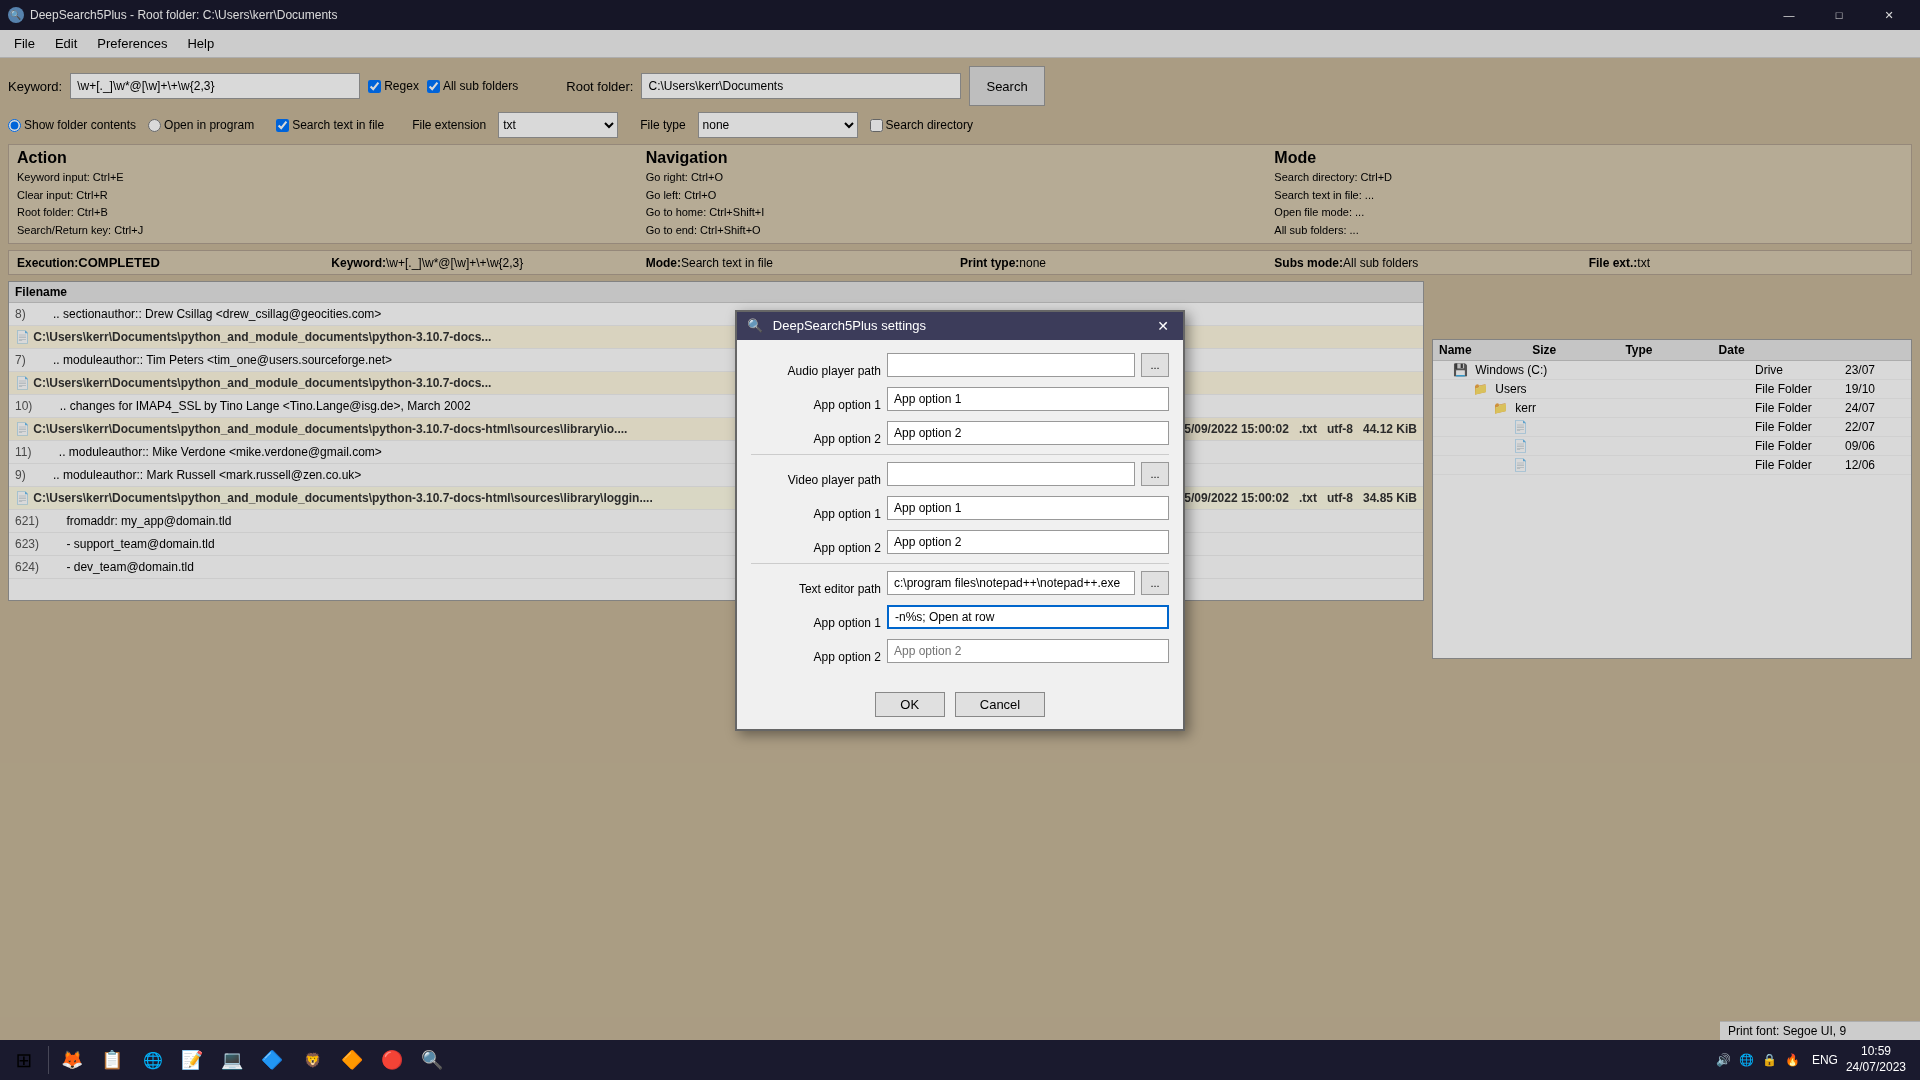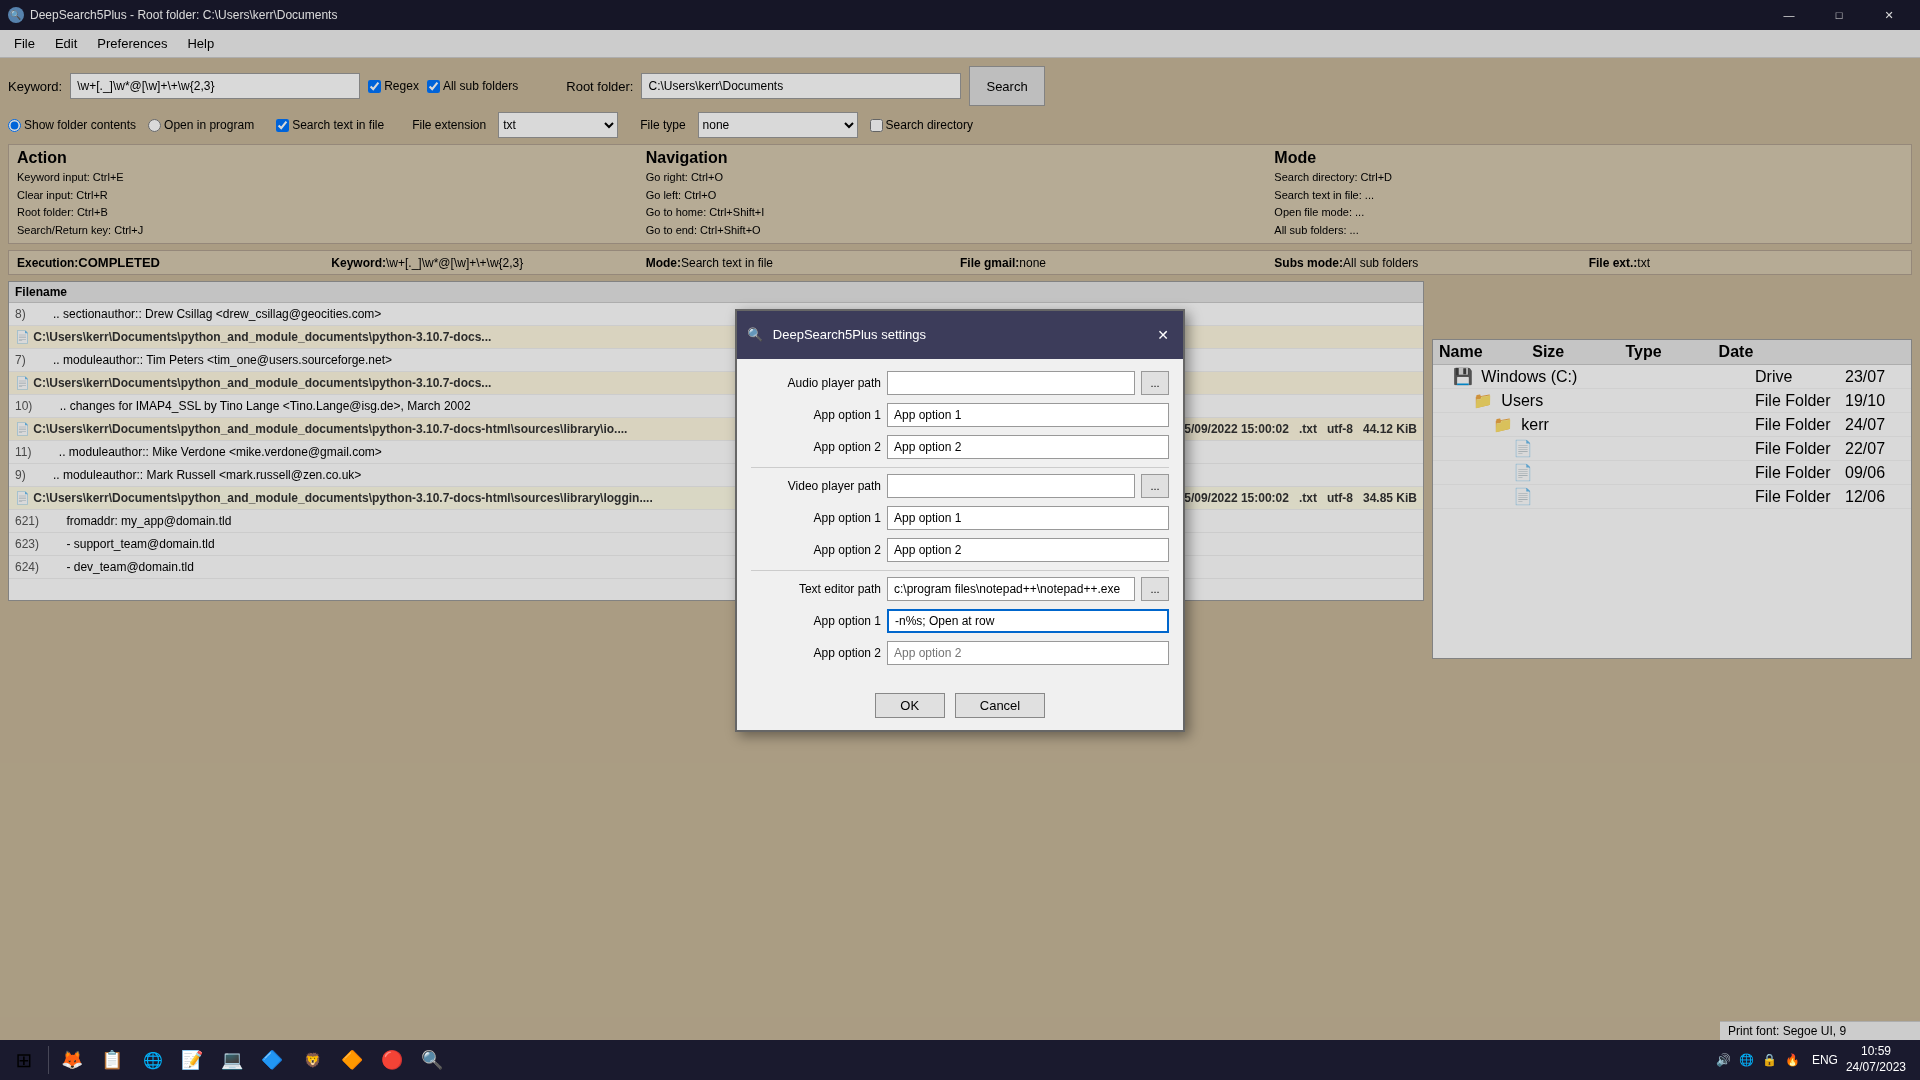--- a/index.html
+++ b/index.html
@@ -185,21 +185,21 @@
     }
 
     
     #file-panel {
       position: absolute;
       right: 0; top: 58px;
       width: 480px;
       height: 220px;
       background: #fff;
       border: 1px solid #999;
-      font-size: 16px;
+      font-size: 12px;
       overflow: auto;
     }
     .file-header {
       background: #e8e8e8;
       display: flex;
       padding: 3px 6px;
       font-weight: bold;
       border-bottom: 1px solid #ccc;
     }
     .file-header span { flex: 1; }
@@ -234,21 +234,21 @@
     #settings-dialog {
       background: #f0f0f0;
       border: 2px solid #666;
       width: 450px;
       box-shadow: 4px 4px 12px rgba(0,0,0,0.4);
       position: relative;
     }
     #settings-dialog .dialog-title-bar {
       background: #3c3c5a;
       color: white;
-      padding: 16px 10px;
+      padding: 6px 10px;
       display: flex;
       align-items: center;
       justify-content: space-between;
       font-size: 13px;
     }
     .dialog-close-btn {
       background: none; border: none; color: white;
       font-size: 14px; cursor: pointer; padding: 0 4px;
     }
     .dialog-body {
@@ -258,20 +258,21 @@
       display: flex;
       align-items: center;
       margin-bottom: 8px;
       gap: 6px;
     }
     .dialog-row label {
       width: 130px;
       font-size: 12px;
       text-align: right;
       flex-shrink: 0;
+      margin-top: 12px;
     }
     .dialog-input {
       flex: 1;
       border: 1px solid #999;
       background: #fff;
       padding: 3px 6px;
       font-size: 12px;
       height: 24px;
     }
     .dialog-browse-btn {
@@ -455,21 +456,21 @@
     </div>
     <div class="status-cell">
       <span class="status-label">Keyword:</span>
       <span class="status-value">\w+[._]\w*@[\w]+\+\w{2,3}</span>
     </div>
     <div class="status-cell">
       <span class="status-label">Mode:</span>
       <span class="status-value">Search text in file</span>
     </div>
     <div class="status-cell">
-      <span class="status-label">File gmail:</span>
+      <span class="status-label">Print type:</span>
       <span class="status-value">none</span>
     </div>
     <div class="status-cell">
       <span class="status-label">Subs mode:</span>
       <span class="status-value">All sub folders</span>
     </div>
     <div class="status-cell">
       <span class="status-label">File ext.:</span>
       <span class="status-value">txt</span>
     </div>

